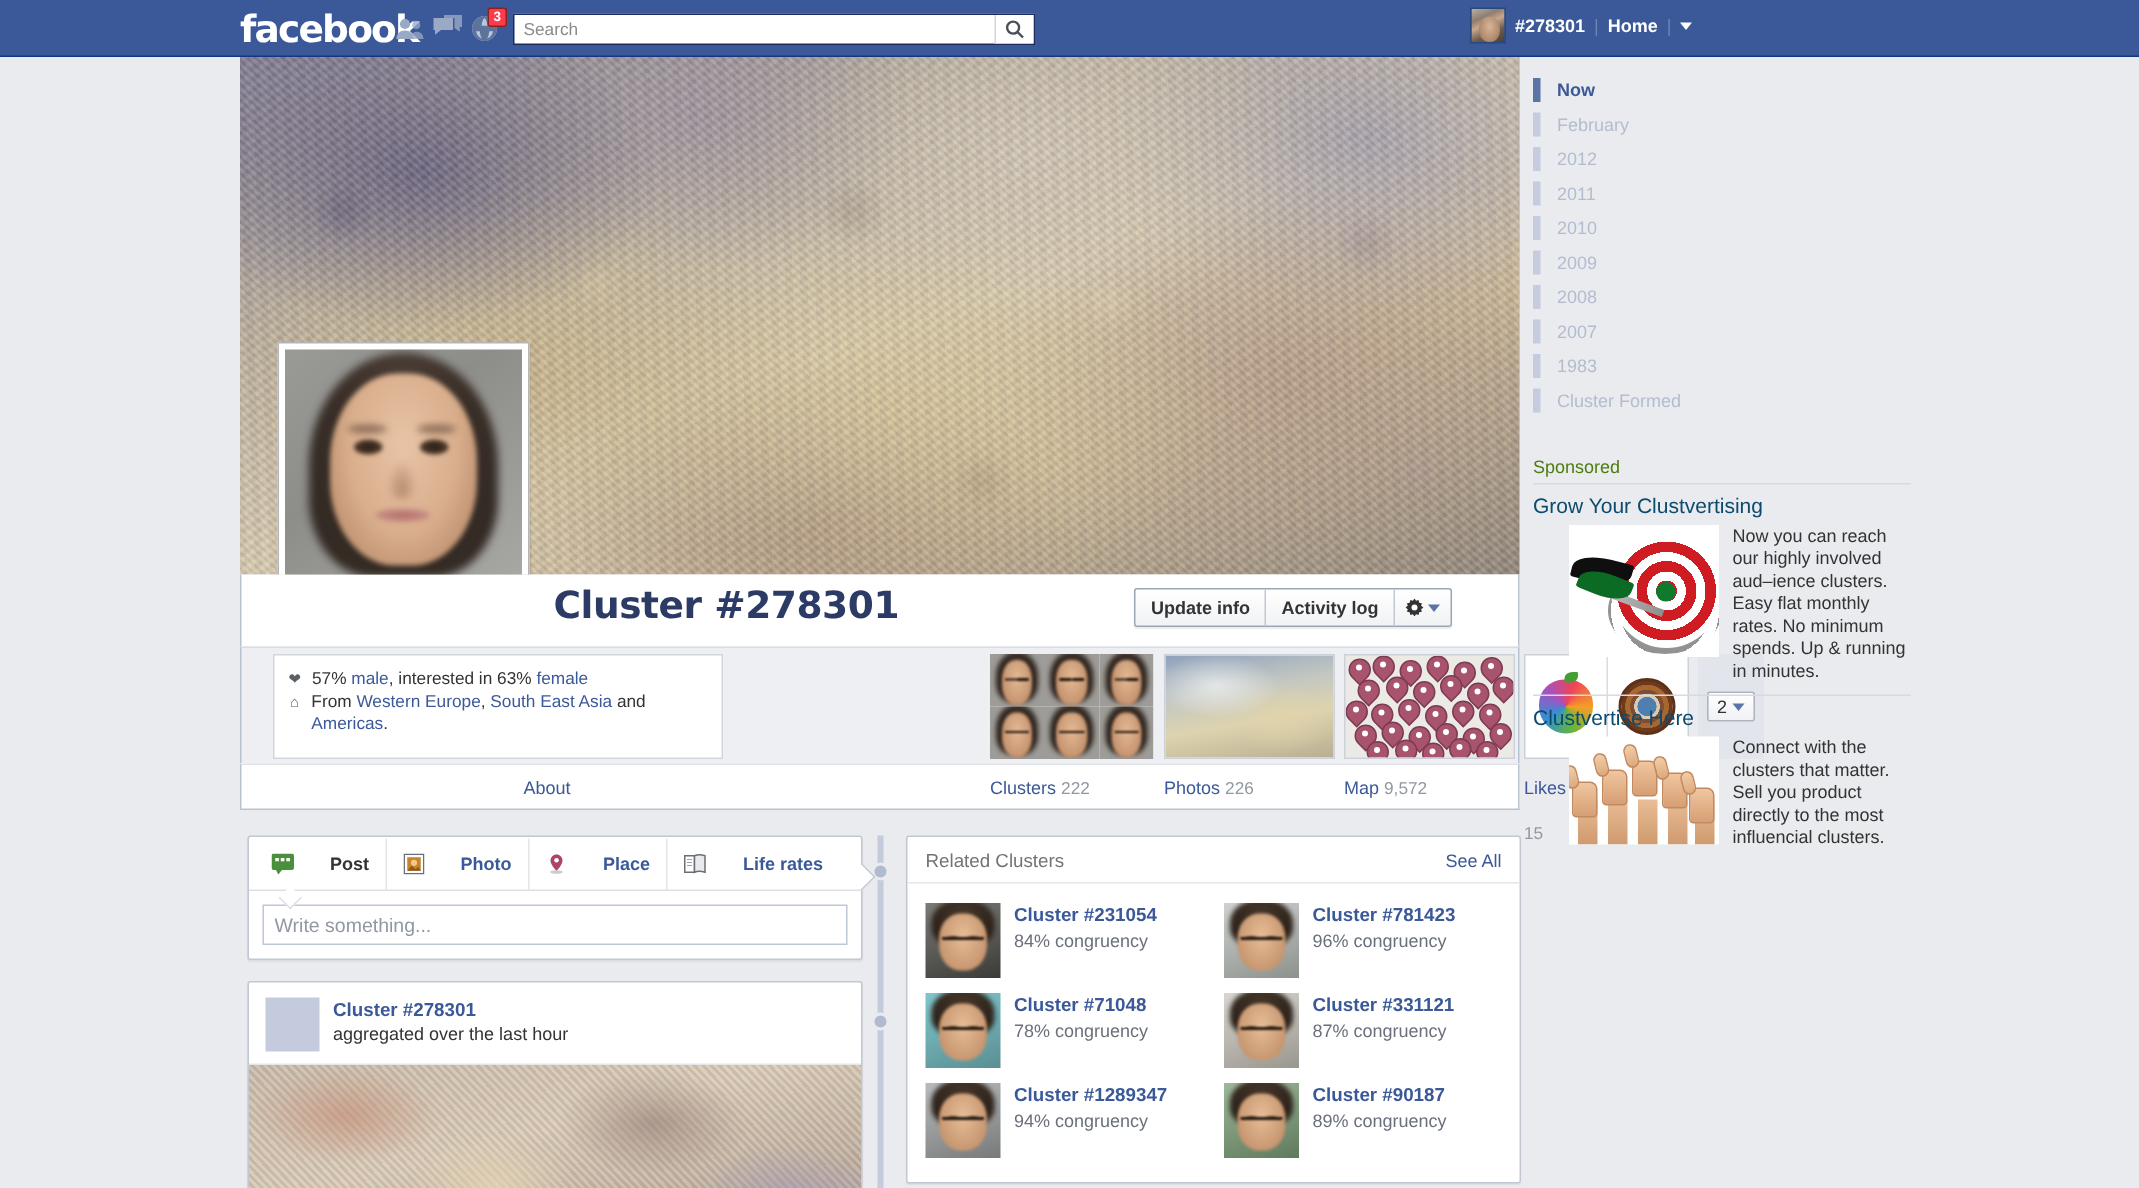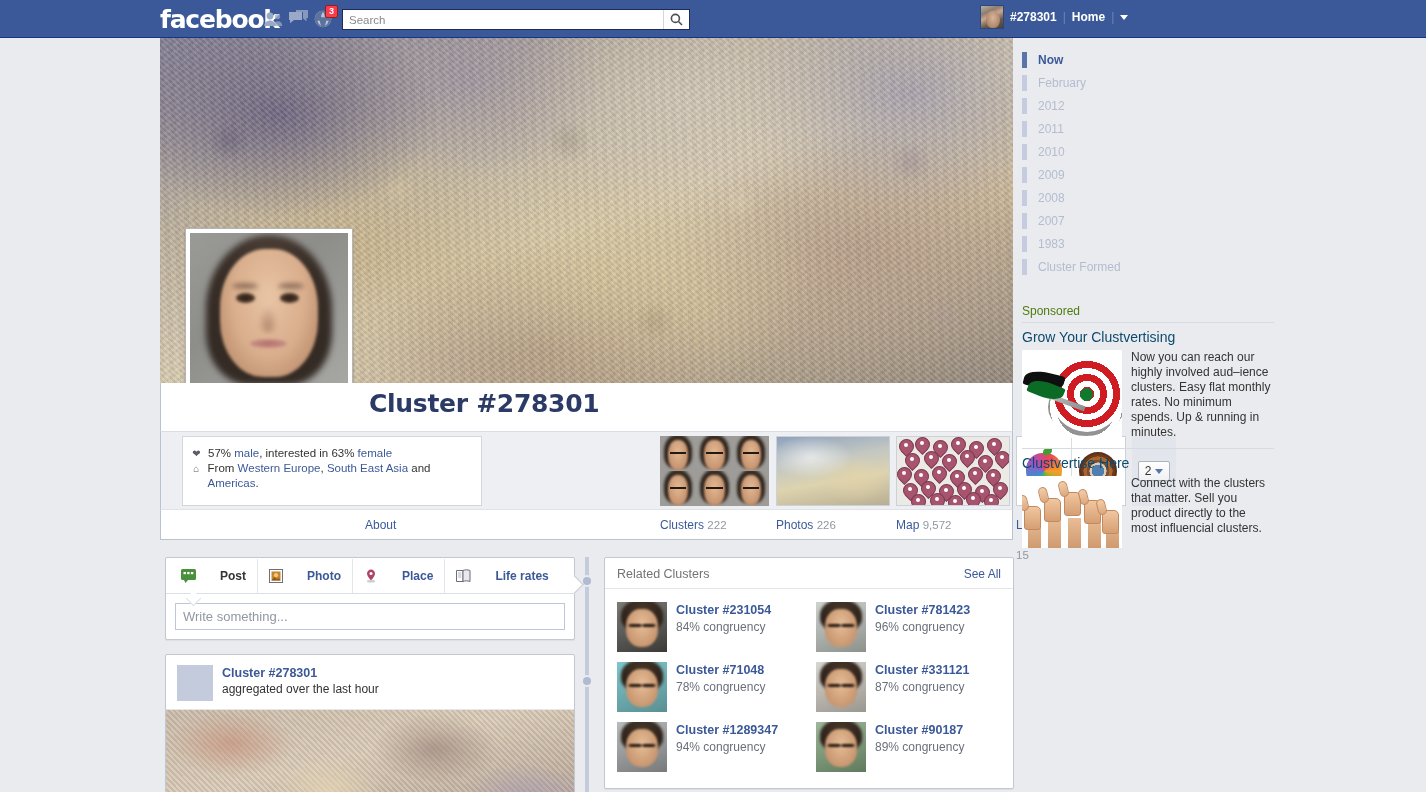--- a/index.html
+++ b/index.html
@@ -352,21 +352,21 @@
     border-bottom: 1px solid #b9c3d0;
     border-top: 1px solid #dfe2e7;
   }
   .prof-tab {
     position: absolute; top: 0;
     height: 30px; line-height: 30px;
     font-size: 12px; color: #3b5998;
     cursor: pointer;
   }
   .prof-tab .cnt { color: #9197a3; font-size: 11.5px; }
-  #tab-about { left: 204px; }
+  #tab-about { left: 188px; }
   #tab-clusters { left: 499px; }
   #tab-photos { left: 615px; }
   #tab-map { left: 735px; }
   #tab-likes { left: 855px; }
 
   
   #timeline {
     position: relative;
     width: 853px; margin-top: 17px;
   }
@@ -523,21 +523,21 @@
     padding-left: 11px;
     font-size: 12px;
     color: #b4bcd0;
   }
   .tl-item.active .tl-label { color: #3b5998; font-weight: bold; }
 
   #sponsored { margin-top: 26px; width: 252px; }
   #sponsored-label { font-size: 12px; color: #4d7c0f; padding-bottom: 4px; }
   .ad { border-top: 1px solid #d6dae1; padding: 6px 0 8px 0; }
   .ad-title { font-size: 14px; font-weight: normal; color: #0c4a6e; cursor: pointer; padding-bottom: 5px; }
-  .ad-body { display: flex; gap: 9px; }
+  .ad-body { display: flex; gap: 9px; margin-left: 24px; }
   .ad-img { width: 100px; flex-shrink: 0; background: #fff; }
   #ad1-img { height: 88px; position: relative; overflow: hidden; }
   #target {
     position: absolute; left: 28px; top: 6px;
     width: 74px; height: 76px; border-radius: 50%;
     background: repeating-radial-gradient(circle at 50% 50%, #cf1b22 0 7px, #ffffff 7px 13px);
   }
   #target-shadow {
     position:absolute; left:26px; top:28px; width:76px; height:58px; border-radius:50%;
     background: repeating-radial-gradient(circle at 50% 50%, rgba(110,110,110,.75) 0 6px, rgba(255,255,255,0) 6px 12px);
@@ -642,20 +642,33 @@
           <div class="eye l"></div>
             <div class="eye r"></div>
           <div class="nose"></div>
             <div class="mouth"></div>
         </div>
       </div>
     </div>
 
     <div id="name-bar">
       <div id="profile-name">Cluster #278301</div>
+      <div id="action-buttons">
+        <button class="act-btn">Update info</button>
+        <button class="act-btn">Activity log</button>
+        <div id="gear-btn">
+          <svg width="12" height="12" viewBox="0 0 12 12">
+              <g fill="#333">
+            <path d="M6 0l1 1.5 1.7-.5.4 1.8 1.8.4-.5 1.7L12 6l-1.6 1.1.5 1.7-1.8.4-.4 1.8-1.7-.5L6 12l-1.1-1.5-1.7.5-.4-1.8-1.8-.4.5-1.7L0 6l1.5-1.1-.5-1.7 1.8-.4.4-1.8 1.7.5z"></path>
+            <circle cx="6" cy="6" r="2" fill="#fff"></circle>
+              </g>
+            </svg>
+          <span class="caret-blue"></span>
+        </div>
+      </div>
     </div>
 
     <div id="info-strip">
 
       <div id="about-box">
         <div class="about-line first">
           <span class="gi">❤</span>
           <span>
             <span>57% </span><a>male</a><span>, interested in 63% </span><a>female</a>
           </span>

